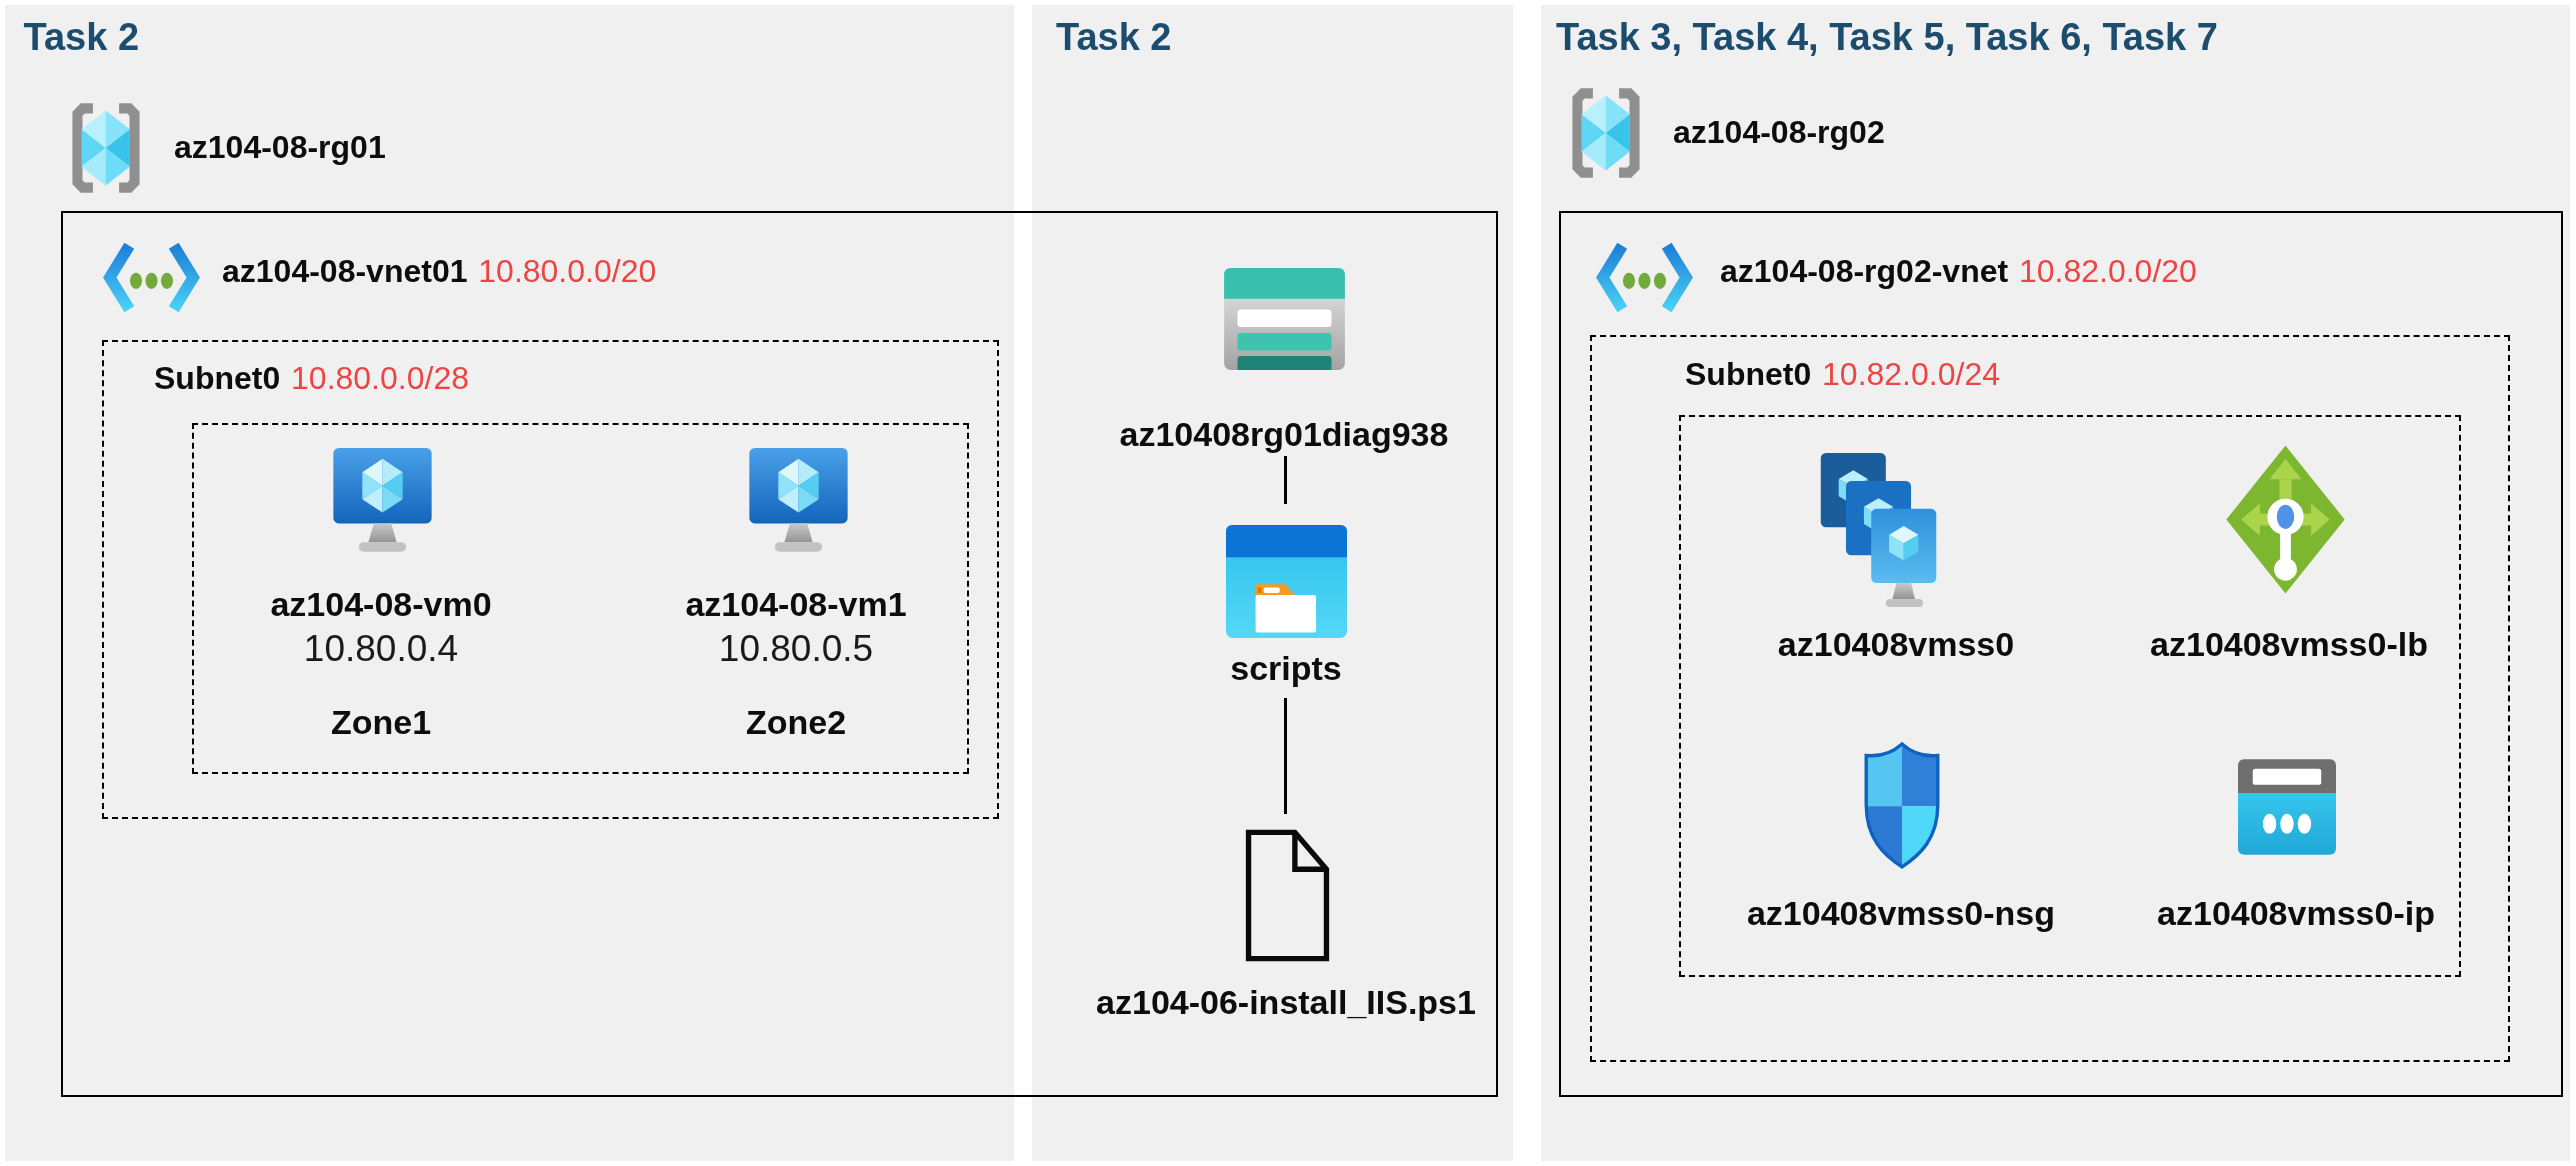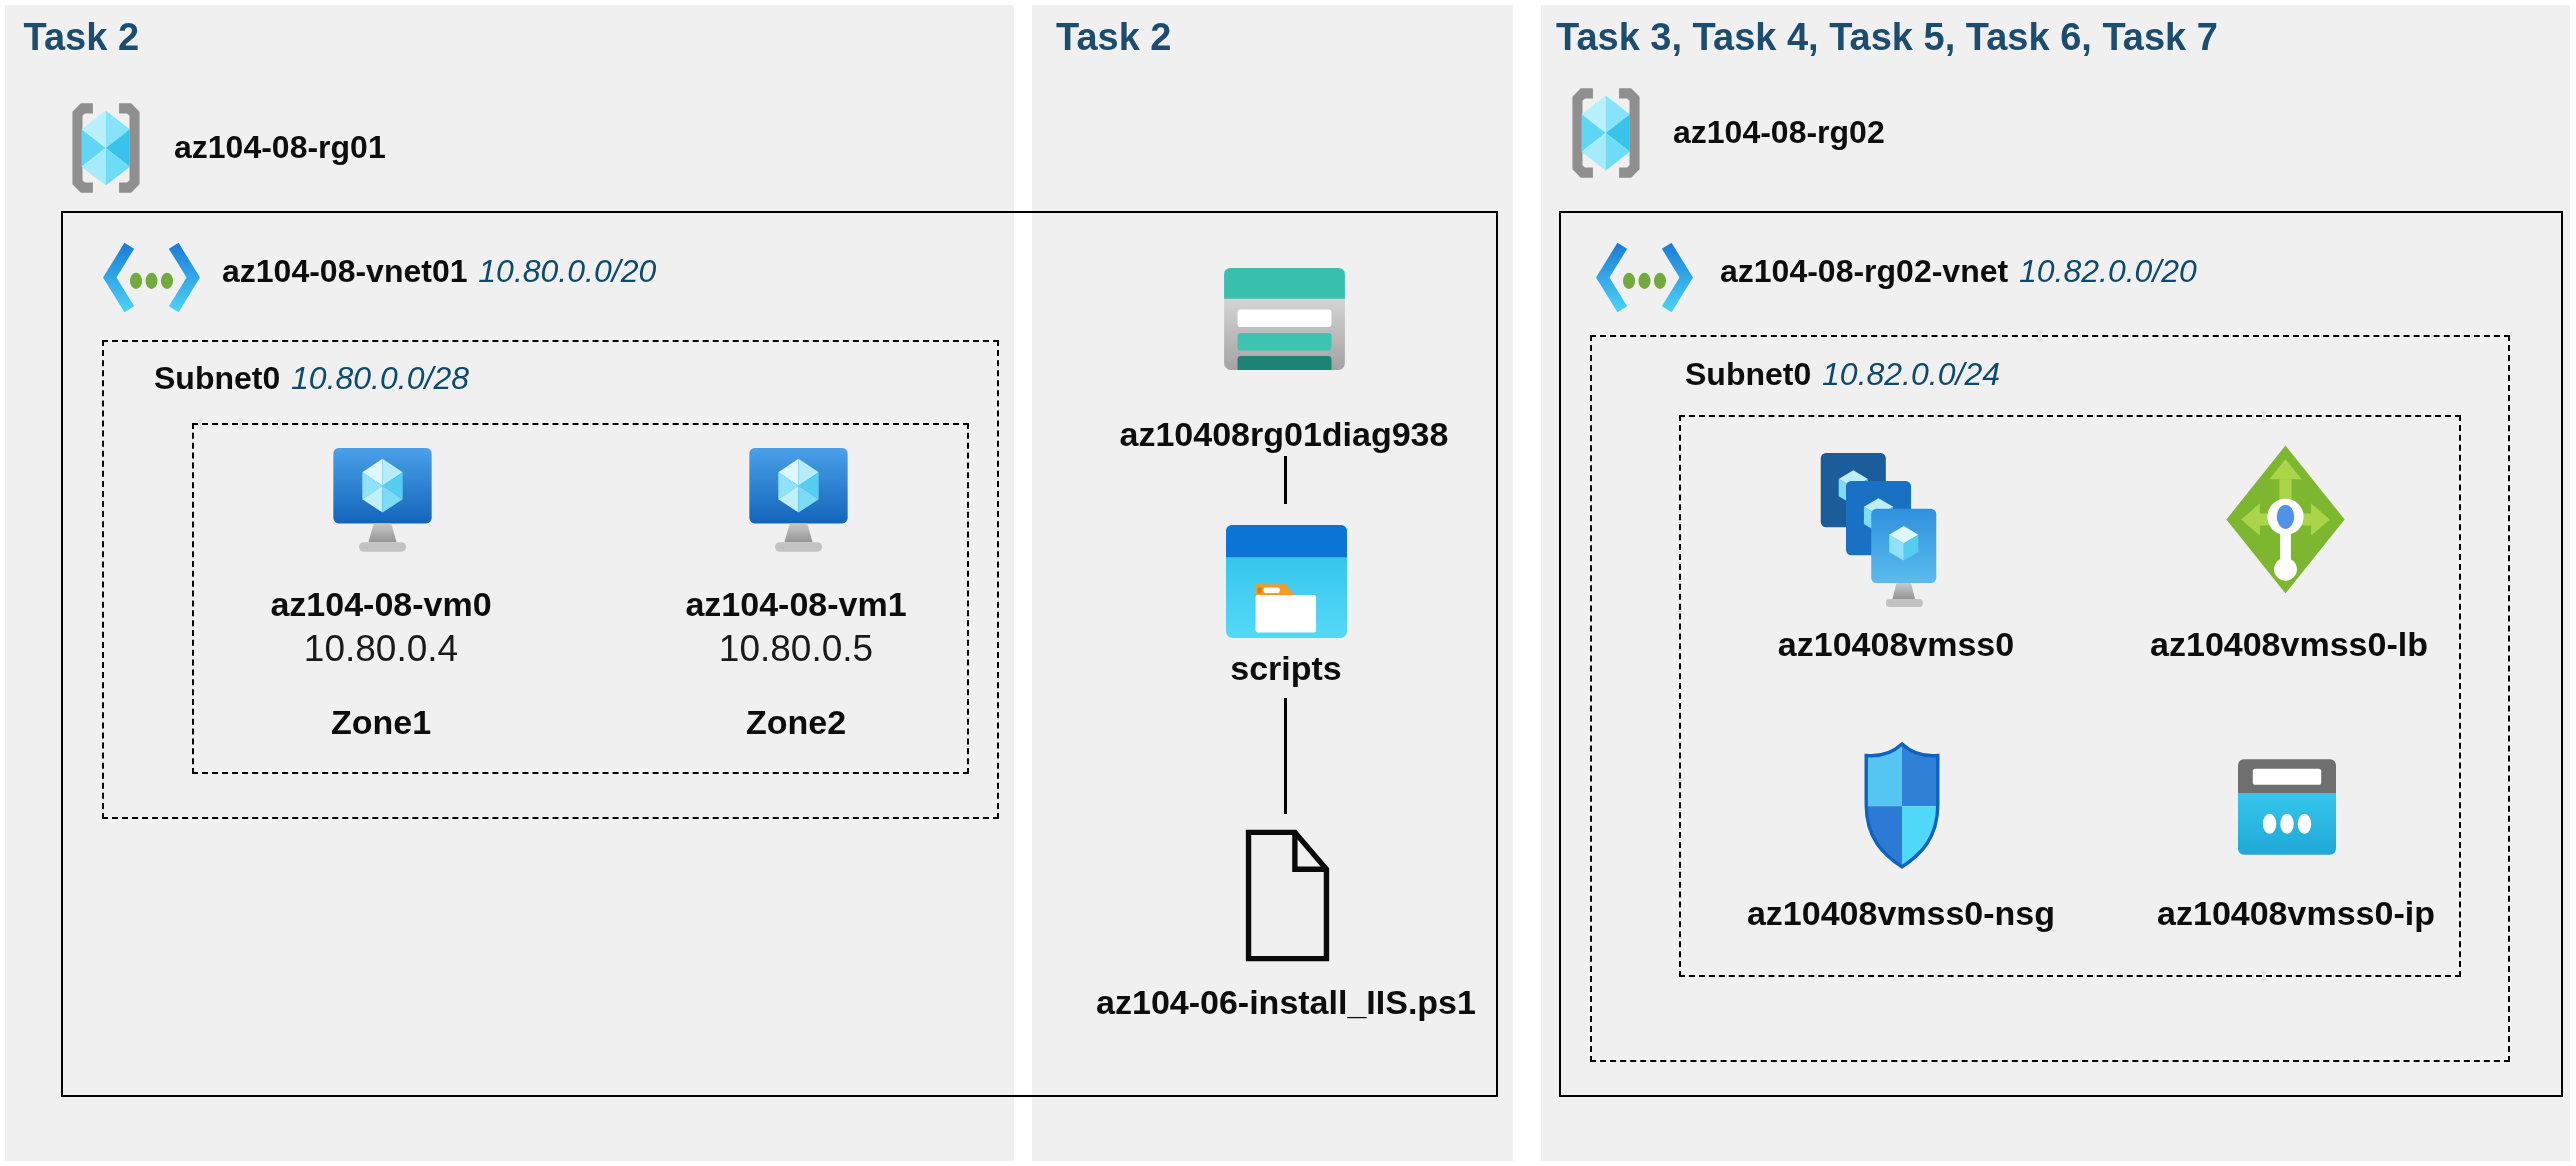--- a/index.html
+++ b/index.html
@@ -7,21 +7,21 @@
     position:relative;width:2576px;height:1166px;background:#ffffff;overflow:hidden;
     font-family:"Liberation Sans",sans-serif;color:#111;
   }
   .panel{position:absolute;top:5.4px;height:1156px;background:#f0f0f0;}
   .hdr{position:absolute;font-size:38px;font-weight:700;color:#1c4d6e;line-height:1;white-space:nowrap;}
   .blackbox{position:absolute;border:2.7px solid #000;}
   .dashbox{position:absolute;border:2px dashed #000;}
   .icon{position:absolute;}
   .lblrow{position:absolute;display:flex;align-items:baseline;gap:10.8px;font-size:32px;line-height:38px;white-space:nowrap;}
   .lblrow .b{font-weight:700;color:#0d0d0d;}
-  .lblrow .r{font-weight:400;color:#0c4a6e;font-style:italic;}
+  .lblrow .r{font-weight:400;color:#ef4444;}
   .clbl{position:absolute;transform:translateX(-50%);white-space:nowrap;text-align:center;line-height:1.15;}
   .name{font-size:34px;font-weight:700;color:#0d0d0d;}
   .ip{font-size:37px;font-weight:400;color:#1a1a1a;}
   .zone{font-size:34px;font-weight:700;color:#0d0d0d;}
   .vline{position:absolute;width:2.7px;background:#000;}
 </style>
 </head>
 <body>
 
 <div class="stage">

